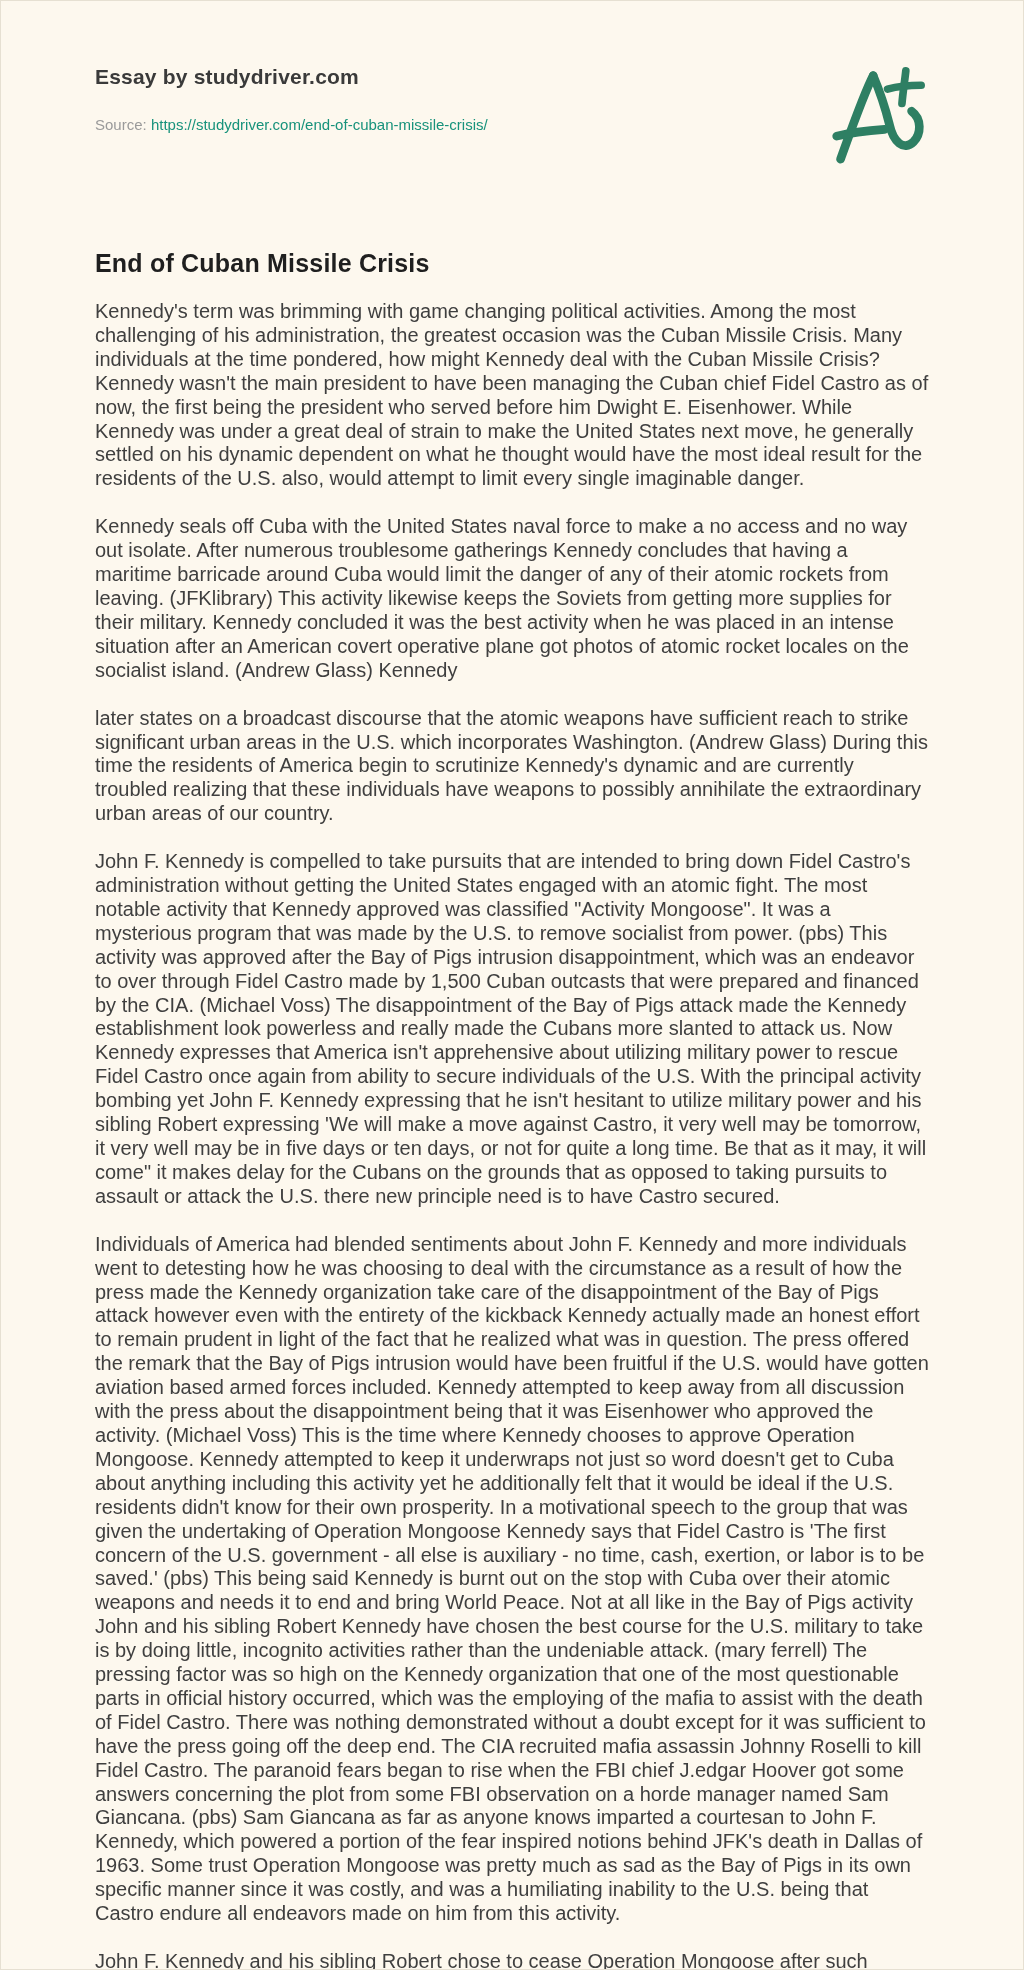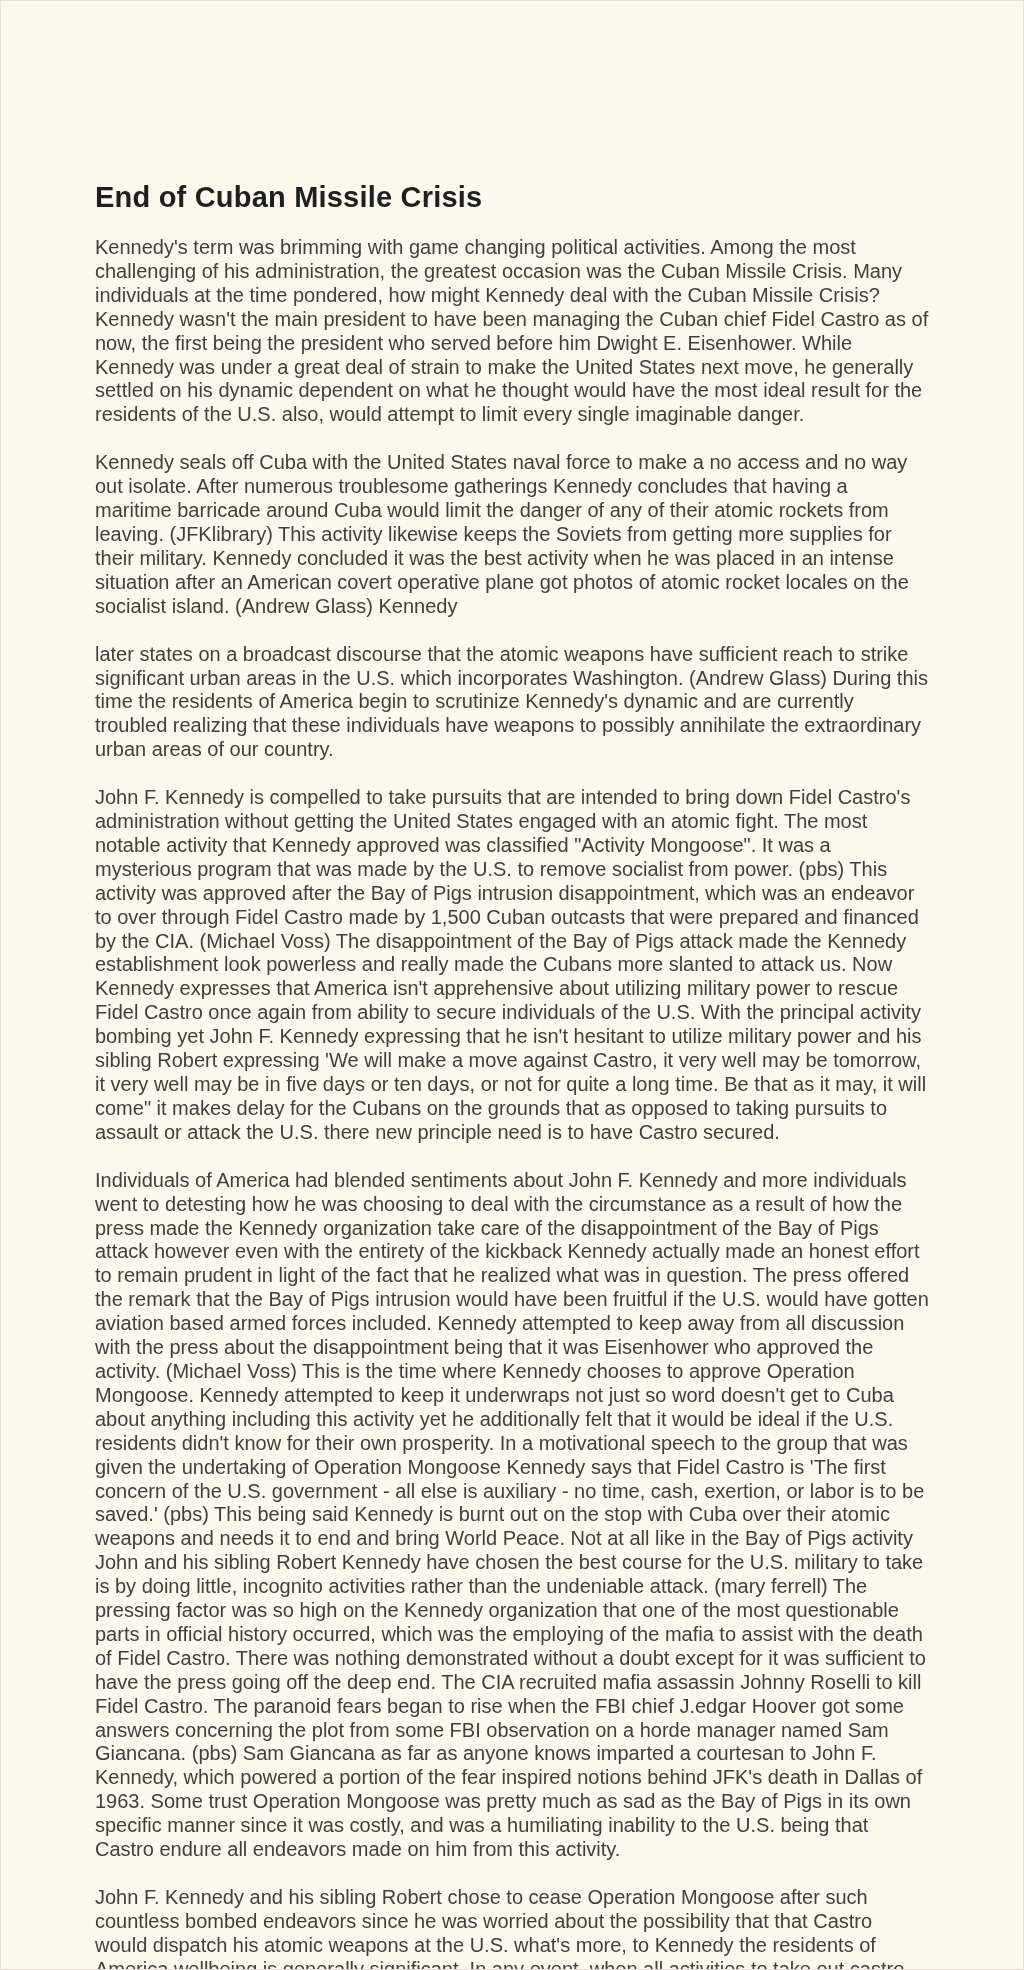--- a/index.html
+++ b/index.html
@@ -32,21 +32,21 @@
     cursor: pointer;
   }
   .logo {
     position: absolute;
     top: 62px;
     right: 98px;
     width: 96px;
     height: 104px;
   }
   .article-title {
-    font-size: 29px;
+    font-size: 25px;
     font-weight: 700;
     color: #1f1f1f;
     margin: 116px 0 0 0;
     letter-spacing: 0.2px;
   }
   .article-body {
     margin-top: 22px;
   }
   .article-body p {
     font-size: 20px;
@@ -54,20 +54,36 @@
     color: #3f3f3f;
     margin: 0 0 24px 0;
     text-align: left;
   }
 </style>
 </head>
 <body>
 
 <div class="page">
 
+  <div class="header">
+    <h1 class="byline">Essay by studydriver.com</h1>
+    <p class="source-line"><span>Source:</span> <a class="source-link">https://studydriver.com/end-of-cuban-missile-crisis/</a></p>
+    <svg class="logo" viewBox="0 0 100 108" fill="none">
+
+      <path d="M12 100 C 20 78, 36 32, 46 13" stroke="#2e7f63" stroke-width="9" stroke-linecap="round" fill="none"></path>
+
+      <path d="M46 13 C 54 32, 60 52, 63 64 C 67 82, 78 92, 88 82 C 96 74, 97 58, 86 50" stroke="#2e7f63" stroke-width="9" stroke-linecap="round" fill="none"></path>
+
+      <path d="M8 76 C 24 72, 44 70, 58 69" stroke="#2e7f63" stroke-width="9" stroke-linecap="round" fill="none"></path>
+
+      <path d="M80 8 C 79 18, 77 30, 76 42" stroke="#2e7f63" stroke-width="8" stroke-linecap="round" fill="none"></path>
+
+      <path d="M61 27 C 72 24, 86 23, 96 23" stroke="#2e7f63" stroke-width="8" stroke-linecap="round" fill="none"></path>
+    </svg>
+  </div>
 
   <h2 class="article-title">End of Cuban Missile Crisis</h2>
 
   <div class="article-body">
 
   <p>Kennedy's term was brimming with game changing political activities. Among the most challenging of his administration, the greatest occasion was the Cuban Missile Crisis. Many individuals at the time pondered, how might Kennedy deal with the Cuban Missile Crisis? Kennedy wasn't the main president to have been managing the Cuban chief Fidel Castro as of now, the first being the president who served before him Dwight E. Eisenhower. While Kennedy was under a great deal of strain to make the United States next move, he generally settled on his dynamic dependent on what he thought would have the most ideal result for the residents of the U.S. also, would attempt to limit every single imaginable danger.</p>
       <p>Kennedy seals off Cuba with the United States naval force to make a no access and no way out isolate. After numerous troublesome gatherings Kennedy concludes that having a maritime barricade around Cuba would limit the danger of any of their atomic rockets from leaving. (JFKlibrary) This activity likewise keeps the Soviets from getting more supplies for their military. Kennedy concluded it was the best activity when he was placed in an intense situation after an American covert operative plane got photos of atomic rocket locales on the socialist island. (Andrew Glass) Kennedy</p>
       <p>later states on a broadcast discourse that the atomic weapons have sufficient reach to strike significant urban areas in the U.S. which incorporates Washington. (Andrew Glass) During this time the residents of America begin to scrutinize Kennedy's dynamic and are currently troubled realizing that these individuals have weapons to possibly annihilate the extraordinary urban areas of our country.</p>
       <p>John F. Kennedy is compelled to take pursuits that are intended to bring down Fidel Castro's administration without getting the United States engaged with an atomic fight. The most notable activity that Kennedy approved was classified "Activity Mongoose". It was a mysterious program that was made by the U.S. to remove socialist from power. (pbs) This activity was approved after the Bay of Pigs intrusion disappointment, which was an endeavor to over through Fidel Castro made by 1,500 Cuban outcasts that were prepared and financed by the CIA. (Michael Voss) The disappointment of the Bay of Pigs attack made the Kennedy establishment look powerless and really made the Cubans more slanted to attack us. Now Kennedy expresses that America isn't apprehensive about utilizing military power to rescue Fidel Castro once again from ability to secure individuals of the U.S. With the principal activity bombing yet John F. Kennedy expressing that he isn't hesitant to utilize military power and his sibling Robert expressing 'We will make a move against Castro, it very well may be tomorrow, it very well may be in five days or ten days, or not for quite a long time. Be that as it may, it will come" it makes delay for the Cubans on the grounds that as opposed to taking pursuits to assault or attack the U.S. there new principle need is to have Castro secured.</p>
       <p>Individuals of America had blended sentiments about John F. Kennedy and more individuals went to detesting how he was choosing to deal with the circumstance as a result of how the press made the Kennedy organization take care of the disappointment of the Bay of Pigs attack however even with the entirety of the kickback Kennedy actually made an honest effort to remain prudent in light of the fact that he realized what was in question. The press offered the remark that the Bay of Pigs intrusion would have been fruitful if the U.S. would have gotten aviation based armed forces included. Kennedy attempted to keep away from all discussion with the press about the disappointment being that it was Eisenhower who approved the activity. (Michael Voss) This is the time where Kennedy chooses to approve Operation Mongoose. Kennedy attempted to keep it underwraps not just so word doesn't get to Cuba about anything including this activity yet he additionally felt that it would be ideal if the U.S. residents didn't know for their own prosperity. In a motivational speech to the group that was given the undertaking of Operation Mongoose Kennedy says that Fidel Castro is 'The first concern of the U.S. government - all else is auxiliary - no time, cash, exertion, or labor is to be saved.' (pbs) This being said Kennedy is burnt out on the stop with Cuba over their atomic weapons and needs it to end and bring World Peace. Not at all like in the Bay of Pigs activity John and his sibling Robert Kennedy have chosen the best course for the U.S. military to take is by doing little, incognito activities rather than the undeniable attack. (mary ferrell) The pressing factor was so high on the Kennedy organization that one of the most questionable parts in official history occurred, which was the employing of the mafia to assist with the death of Fidel Castro. There was nothing demonstrated without a doubt except for it was sufficient to have the press going off the deep end. The CIA recruited mafia assassin Johnny Roselli to kill Fidel Castro. The paranoid fears began to rise when the FBI chief J.edgar Hoover got some answers concerning the plot from some FBI observation on a horde manager named Sam Giancana. (pbs) Sam Giancana as far as anyone knows imparted a courtesan to John F. Kennedy, which powered a portion of the fear inspired notions behind JFK's death in Dallas of 1963. Some trust Operation Mongoose was pretty much as sad as the Bay of Pigs in its own specific manner since it was costly, and was a humiliating inability to the U.S. being that Castro endure all endeavors made on him from this activity.</p>

